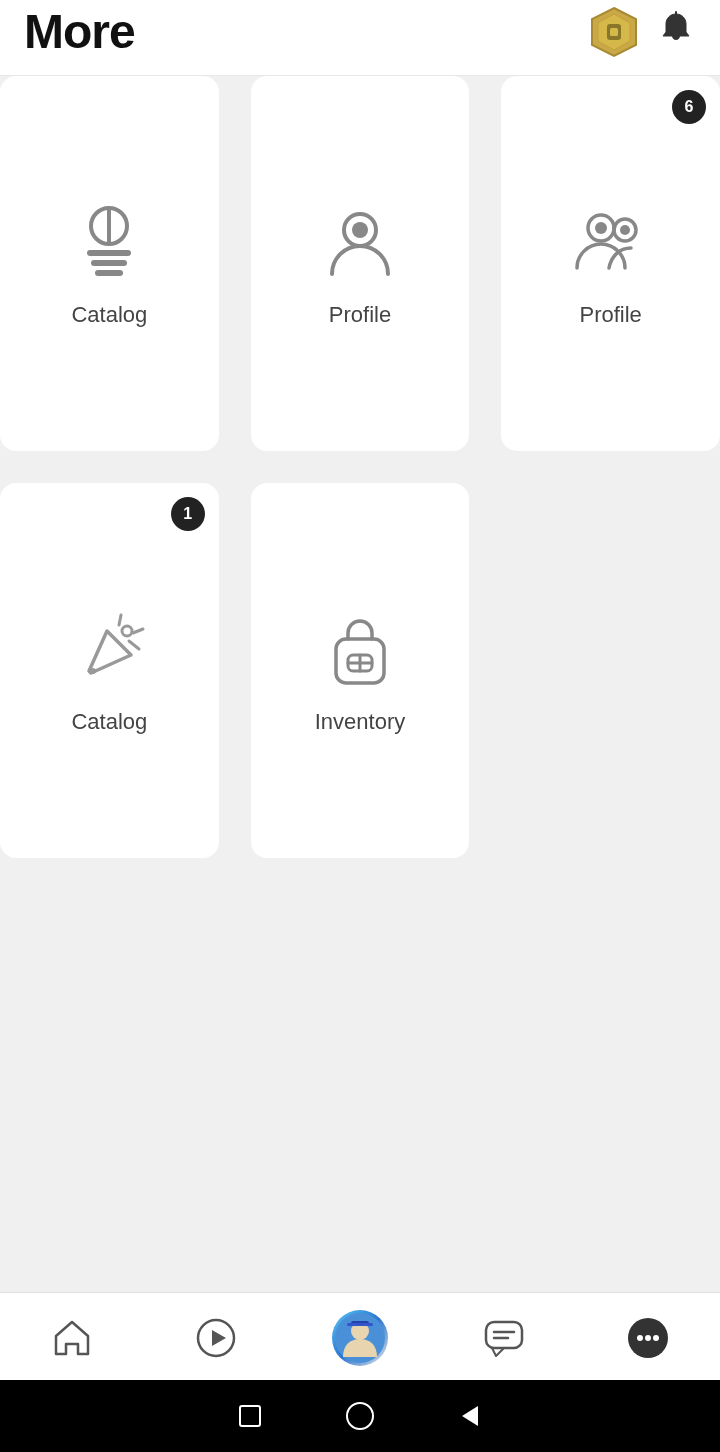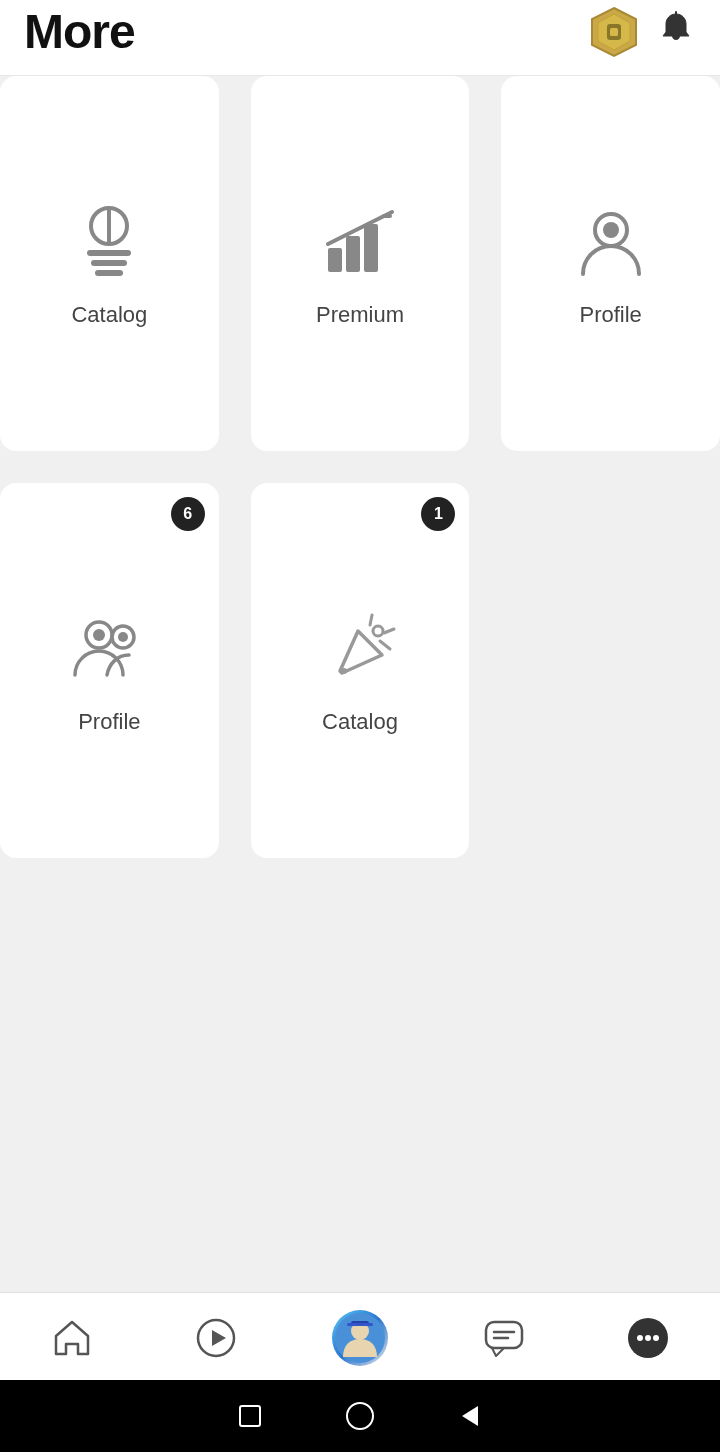--- a/index.html
+++ b/index.html
@@ -170,31 +170,20 @@
     <svg class="item-icon" viewBox="0 0 80 80" fill="none">
       <ellipse cx="40" cy="22" rx="18" ry="18" stroke="#888" stroke-width="4" fill="none"></ellipse>
       <line x1="40" y1="4" x2="40" y2="40" stroke="#888" stroke-width="4"></line>
       <rect x="18" y="46" width="44" height="6" rx="3" fill="#888"></rect>
       <rect x="22" y="56" width="36" height="6" rx="3" fill="#888"></rect>
       <rect x="26" y="66" width="28" height="6" rx="3" fill="#888"></rect>
     </svg>
     <span class="item-label">Catalog</span>
   </div>
 
-  <div class="grid-item">
-    <svg class="item-icon" viewBox="0 0 80 80" fill="none">
-
-      <rect x="8" y="44" width="14" height="24" rx="2" fill="#888"></rect>
-      <rect x="26" y="32" width="14" height="36" rx="2" fill="#888"></rect>
-      <rect x="44" y="20" width="14" height="48" rx="2" fill="#888"></rect>
-      <rect x="62" y="10" width="10" height="4" rx="2" fill="#888"></rect>
-      <line x1="8" y1="40" x2="72" y2="8" stroke="#888" stroke-width="4" stroke-linecap="round"></line>
-    </svg>
-    <span class="item-label">Premium</span>
-  </div>
 
   <div class="grid-item">
     <svg class="item-icon" viewBox="0 0 80 80" fill="none">
       <circle cx="40" cy="26" r="16" stroke="#888" stroke-width="4" fill="none"></circle>
       <circle cx="40" cy="26" r="8" fill="#888"></circle>
       <path d="M12 70c0-15.5 12.5-28 28-28s28 12.5 28 28" stroke="#888" stroke-width="4" fill="none" stroke-linecap="round"></path>
     </svg>
     <span class="item-label">Profile</span>
   </div>
 
@@ -219,20 +208,31 @@
       <path d="M20 60L38 20L62 44L22 62z" stroke="#999" stroke-width="3.5" fill="none" stroke-linejoin="round"></path>
       <circle cx="58" cy="20" r="5" stroke="#999" stroke-width="3" fill="none"></circle>
       <line x1="60" y1="30" x2="70" y2="38" stroke="#999" stroke-width="3" stroke-linecap="round"></line>
       <line x1="64" y1="22" x2="74" y2="18" stroke="#999" stroke-width="3" stroke-linecap="round"></line>
       <line x1="50" y1="14" x2="52" y2="4" stroke="#999" stroke-width="3" stroke-linecap="round"></line>
       <circle cx="24" cy="60" r="3" fill="#999"></circle>
     </svg>
     <span class="item-label">Catalog</span>
   </div>
 
+  <div class="grid-item">
+    <svg class="item-icon" viewBox="0 0 80 80" fill="none">
+
+      <rect x="16" y="28" width="48" height="44" rx="10" stroke="#888" stroke-width="3.5" fill="none"></rect>
+      <path d="M28 28V22a12 12 0 0124 0v6" stroke="#888" stroke-width="3.5" fill="none" stroke-linecap="round"></path>
+      <rect x="28" y="44" width="24" height="16" rx="5" stroke="#888" stroke-width="3" fill="none"></rect>
+      <line x1="40" y1="44" x2="40" y2="60" stroke="#888" stroke-width="3" stroke-linecap="round"></line>
+      <line x1="28" y1="52" x2="52" y2="52" stroke="#888" stroke-width="3" stroke-linecap="round"></line>
+    </svg>
+    <span class="item-label">Inventory</span>
+  </div>
 
 
 </div>
 
 <div class="bottom-nav">
 
   <div class="nav-item">
     <svg width="44" height="44" viewBox="0 0 44 44" fill="none">
       <path d="M6 20L22 6L38 20V38H28V28H16V38H6V20Z" stroke="#555" stroke-width="2.5" fill="none" stroke-linejoin="round"></path>
     </svg>

